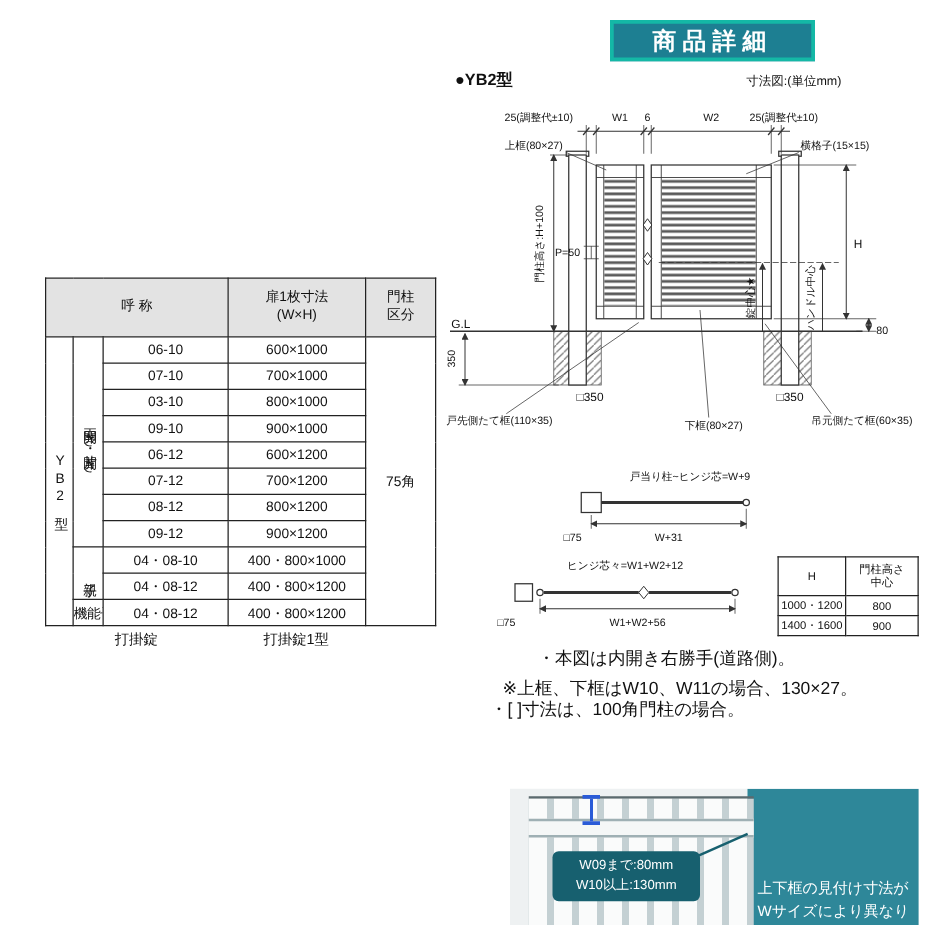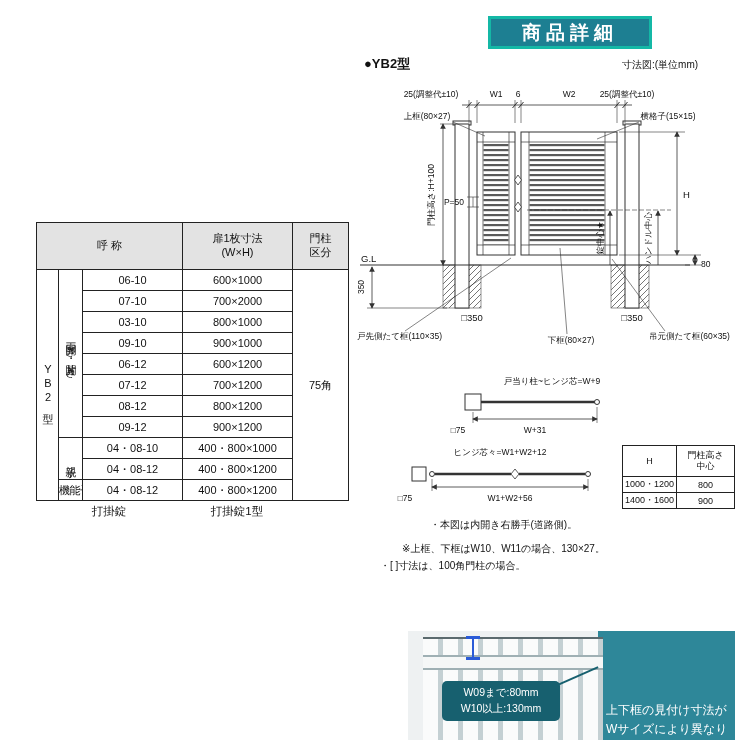--- a/index.html
+++ b/index.html
@@ -3,25 +3,25 @@
 <meta charset="utf-8">
 <style>
   html,body{margin:0;padding:0;}
   body{width:740px;height:740px;position:relative;background:#fff;
        font-family:"Liberation Sans","DejaVu Sans",sans-serif;color:#111;overflow:hidden;}
   .abs{position:absolute;}
   .header-box{left:488px;top:16px;width:164px;height:33px;background:#1d7f92;
     color:#fff;font-size:19px;font-weight:bold;display:flex;align-items:center;
     justify-content:center;letter-spacing:5px;border:3px solid #14b8a6;box-sizing:border-box;}
   .model-label{left:364px;top:55px;font-size:13px;font-weight:bold;}
-  .unit-label{left:622px;top:58px;font-size:10px;}
-  .note{font-size:10px;}
+  .unit-label{left:597px;top:58px;font-size:10px;}
+  .note{font-size:14px;}
   .n1{left:430px;top:518px;}
   .n2{left:402px;top:542px;}
-  .n3{left:380px;top:559px;}
+  .n3{left:392px;top:559px;}
 
   
   .spec{left:36px;top:222px;}
   table{border-collapse:collapse;padding-left:28px;}
   .spec table{table-layout:fixed;width:312px;}
   .spec th,.spec td{border:1px solid #222;font-weight:normal;text-align:center;
     padding:0;font-size:11px;overflow:hidden;}
   .spec thead th{background:#e3e3e3;height:46px;white-space:pre-line;line-height:1.25;}
   .spec tbody tr{height:21px;}
   .vert{writing-mode:vertical-rl;text-orientation:upright;letter-spacing:2px;font-size:10.5px;}
@@ -294,21 +294,21 @@
     <tbody>
       <tr>
         <td rowspan="11" class="vert">YB2型</td>
         <td rowspan="8" class="vert">両開き・片開き</td>
         <td>06-10</td>
         <td>600×1000</td>
         <td rowspan="11">75角</td>
       </tr>
       <tr>
         <td>07-10</td>
-        <td>700×2000</td>
+        <td>700×1000</td>
       </tr>
       <tr>
         <td>03-10</td>
         <td>800×1000</td>
       </tr>
       <tr>
         <td>09-10</td>
         <td>900×1000</td>
       </tr>
       <tr>

